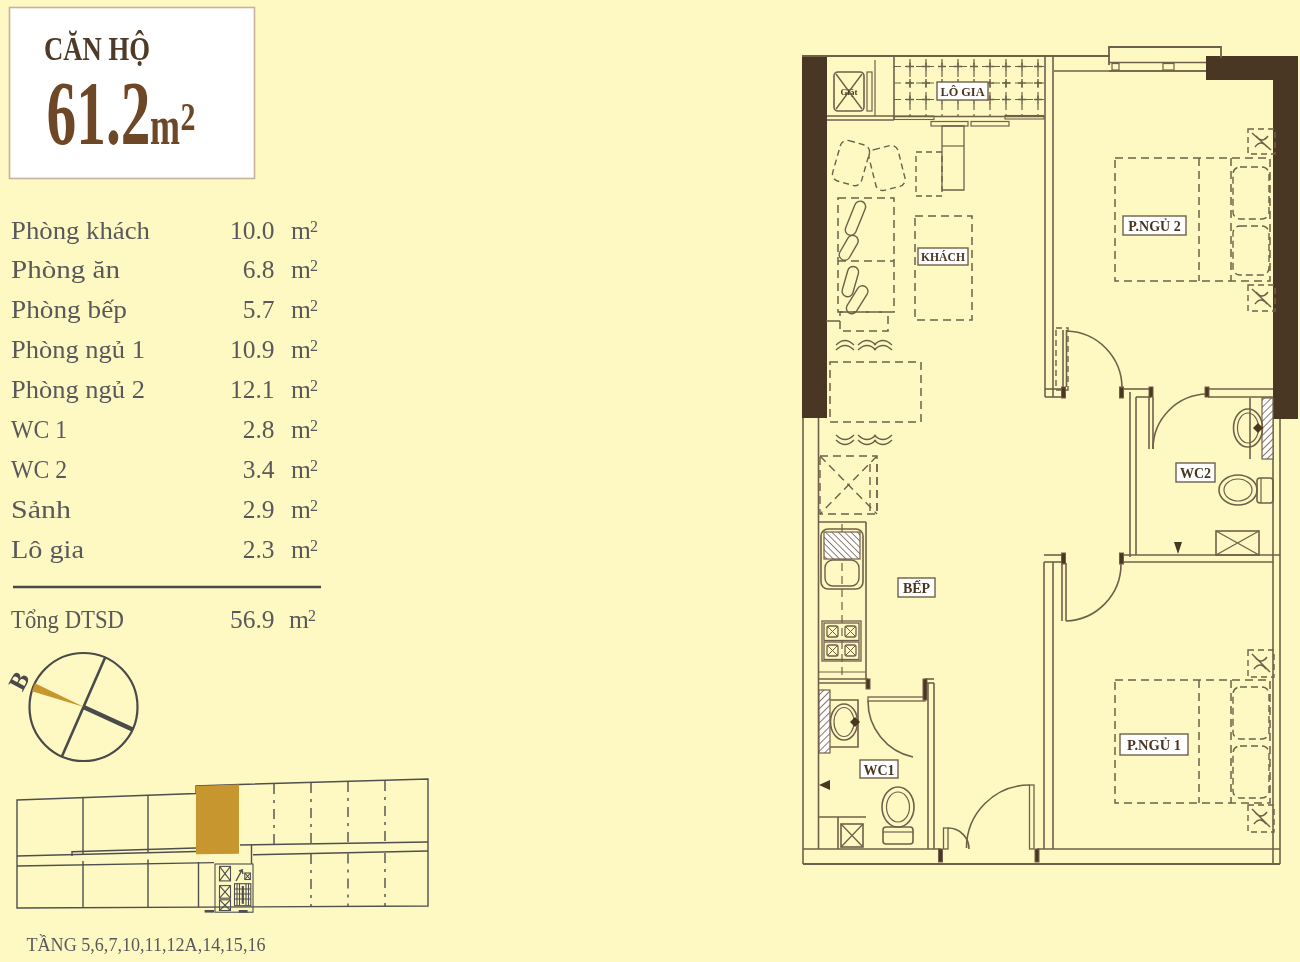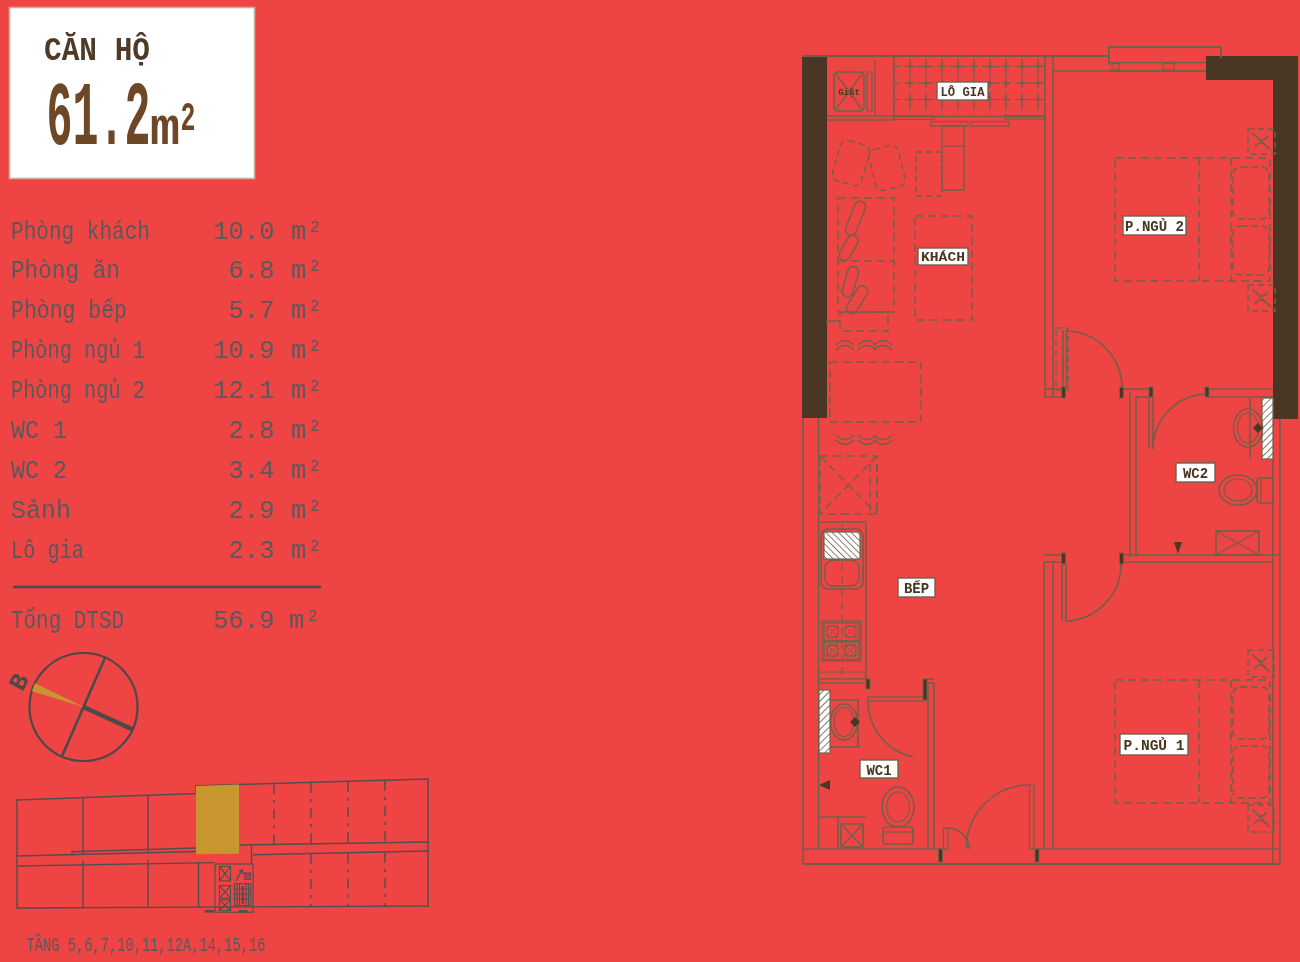--- a/index.html
+++ b/index.html
@@ -1,17 +1,17 @@
 <!DOCTYPE html>
 <html><head>
 <meta charset="utf-8">
 <style>
   html,body{margin:0;padding:0;background:#ffffff;}
-  .page{position:relative;width:1300px;height:962px;background:#ef4444;overflow:hidden;
-        font-family:Liberation Mono, monospace;}
+  .page{position:relative;width:1300px;height:962px;background:#fef9c3;overflow:hidden;
+        font-family:Liberation Serif, serif;}
   svg{position:absolute;left:0;top:0;}
 </style>
 </head>
 <body>
 <div class="page">
 <svg width="1300" height="962" viewBox="0 0 1300 962">
 
   <defs>
     <pattern id="hatch" width="5" height="5" patternTransform="rotate(45)" patternUnits="userSpaceOnUse">
       <rect width="5" height="5" fill="#ffffff"></rect>

